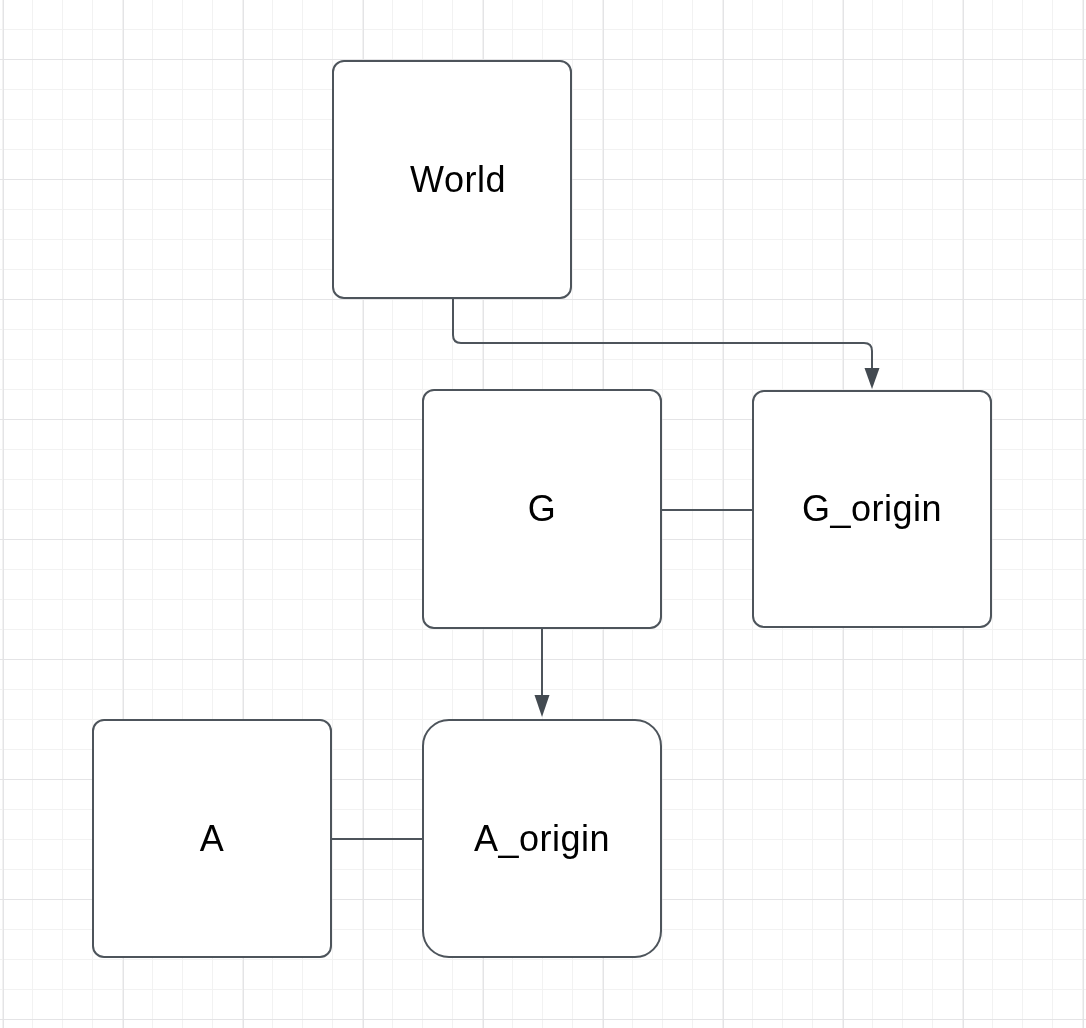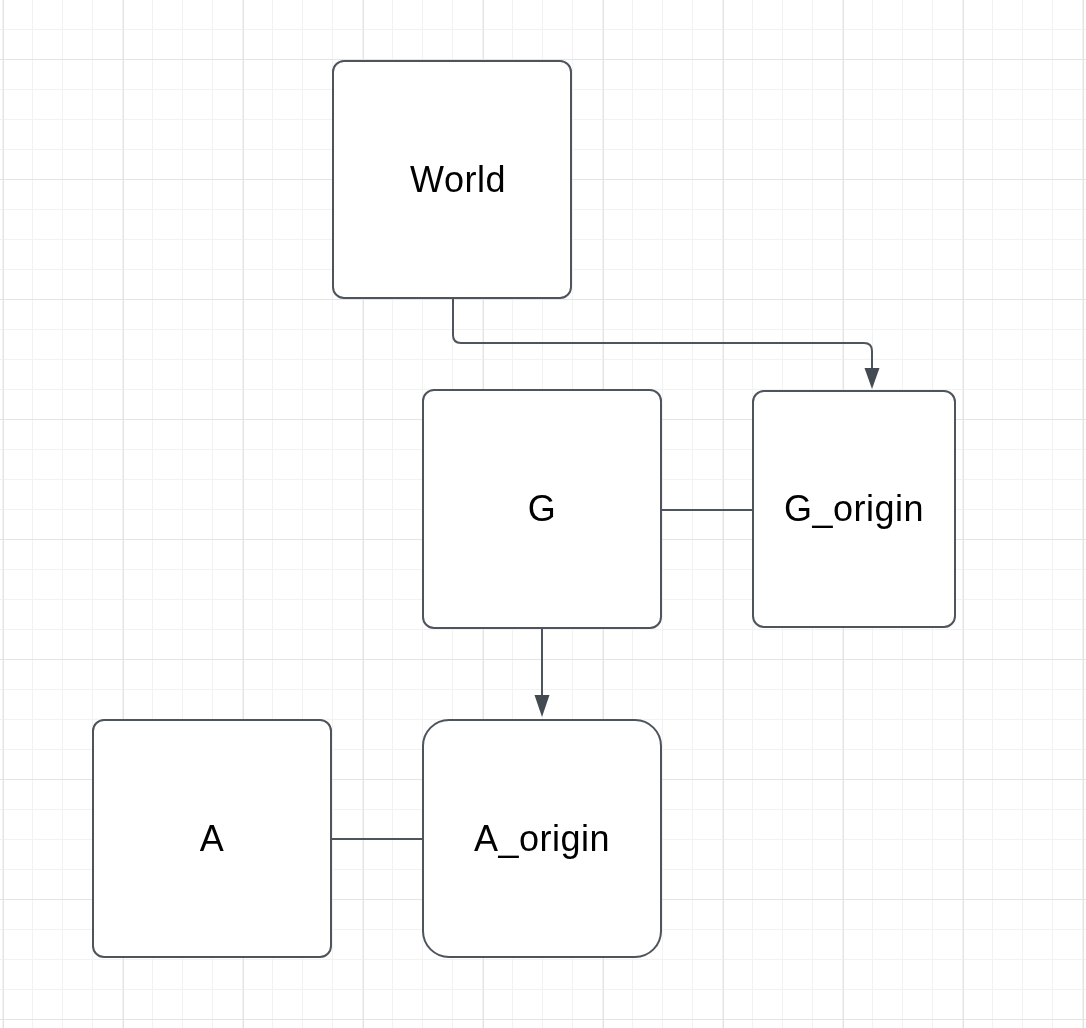--- a/index.html
+++ b/index.html
@@ -38,21 +38,21 @@
     display: flex;
     align-items: center;
     justify-content: center;
     font-size: 36px;
     color: #000000;
     letter-spacing: 0.5px;
     white-space: nowrap;
   }
   .node-world   { left: 332px; top:  60px; width: 240px; height: 239px; padding-left: 12px; }
   .node-g       { left: 422px; top: 389px; width: 240px; height: 240px; }
-  .node-gorigin { left: 752px; top: 390px; width: 204px; height: 238px; }
+  .node-gorigin { left: 752px; top: 390px; width: 240px; height: 238px; }
   .node-a       { left:  92px; top: 719px; width: 240px; height: 239px; }
   .node-aorigin { left: 422px; top: 719px; width: 240px; height: 239px; border-radius: 27px; }
   .edge-stroke {
     fill: none;
     stroke: #4d545b;
     stroke-width: 2;
   }
   .edge-arrowhead {
     fill: #434a51;
     stroke: none;

